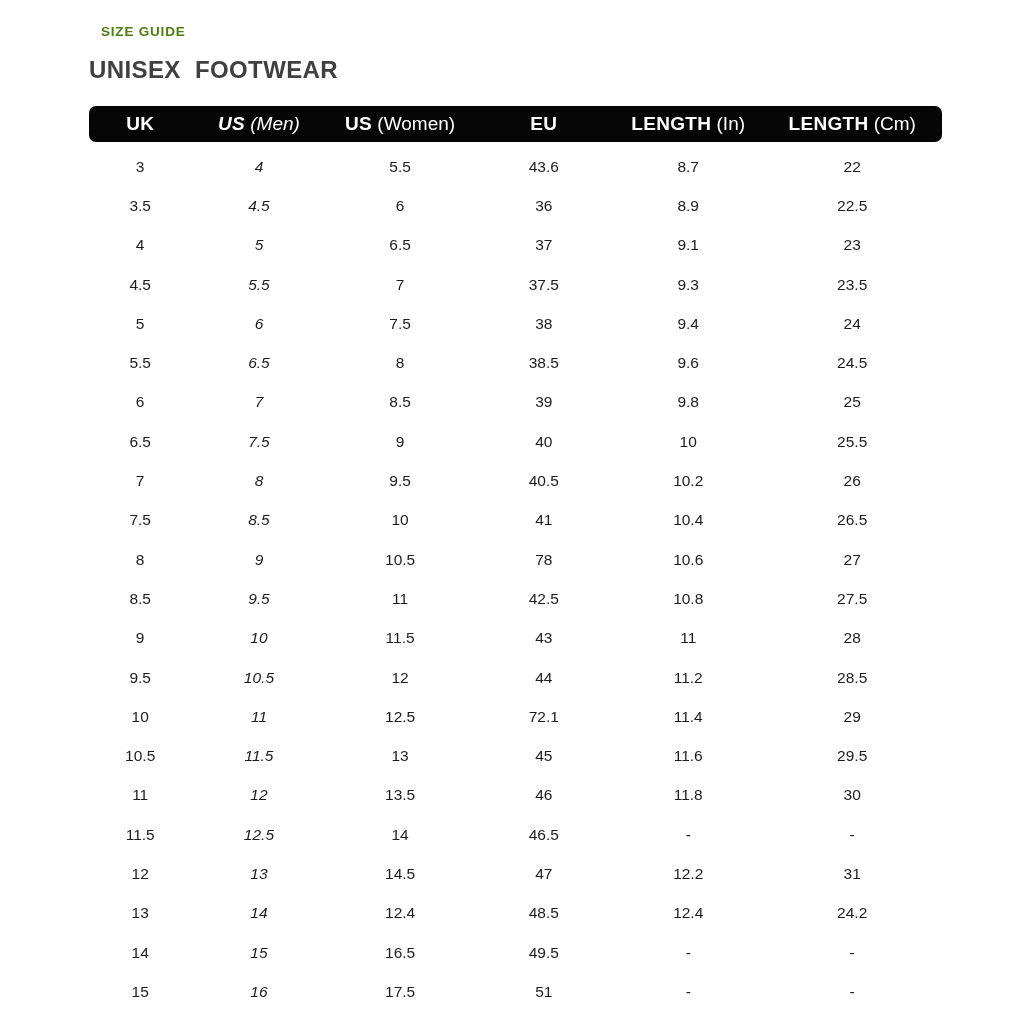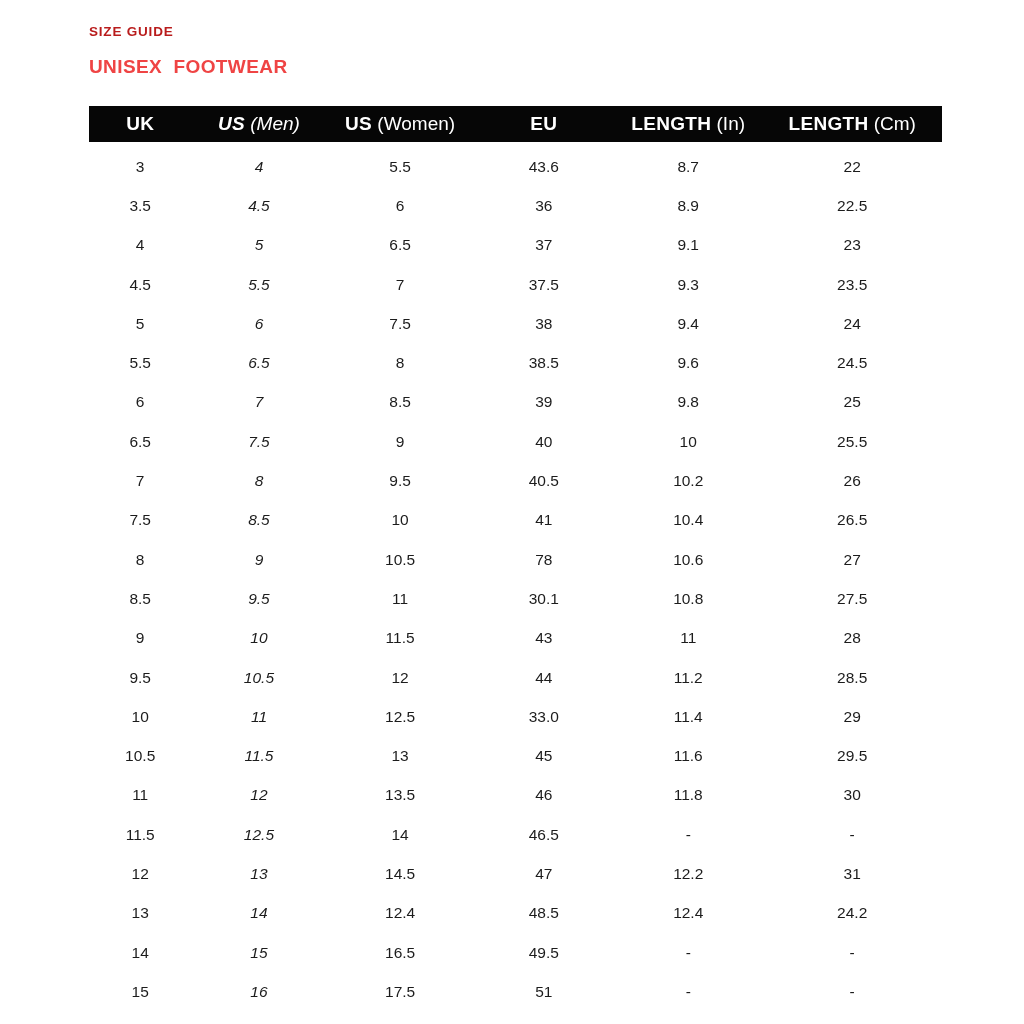--- a/index.html
+++ b/index.html
@@ -19,50 +19,51 @@
     background: #ffffff;
   }
   .wrap {
     position: absolute;
     left: 89px;
     top: 0;
     width: 853px;
   }
   .kicker {
     position: absolute;
-    left: 0;
+    left: 12px;
     top: 24px;
     font-size: 13.5px;
     font-weight: 700;
     letter-spacing: 0.8px;
-    color: #b91c1c;
+    color: #4d7c0f;
   }
   .title {
     position: absolute;
     left: 0;
     top: 56px;
-    font-size: 19px;
+    font-size: 24px;
     font-weight: 800;
     letter-spacing: 0.4px;
-    color: #ef4444;
+    color: #404040;
     white-space: pre;
   }
   .size-table {
     position: absolute;
     left: 0;
     top: 106px;
     width: 853px;
   }
   .thead {
     display: flex;
     align-items: center;
     height: 36px;
     background: #060606;
     color: #ffffff;
     font-size: 19px;
+    border-radius: 7px;
   }
   .tbody {
     margin-top: 5px;
   }
   .trow {
     display: flex;
     align-items: center;
     height: 39.3px;
     font-size: 15.5px;
     color: #1c1c1c;
@@ -184,21 +185,21 @@
             <div class="cell c1">9</div>
             <div class="cell c2">10.5</div>
             <div class="cell c3">78</div>
             <div class="cell c4">10.6</div>
             <div class="cell c5">27</div>
           </div>
           <div class="trow">
             <div class="cell c0">8.5</div>
             <div class="cell c1">9.5</div>
             <div class="cell c2">11</div>
-            <div class="cell c3">30.1</div>
+            <div class="cell c3">42.5</div>
             <div class="cell c4">10.8</div>
             <div class="cell c5">27.5</div>
           </div>
           <div class="trow">
             <div class="cell c0">9</div>
             <div class="cell c1">10</div>
             <div class="cell c2">11.5</div>
             <div class="cell c3">43</div>
             <div class="cell c4">11</div>
             <div class="cell c5">28</div>
@@ -208,21 +209,21 @@
             <div class="cell c1">10.5</div>
             <div class="cell c2">12</div>
             <div class="cell c3">44</div>
             <div class="cell c4">11.2</div>
             <div class="cell c5">28.5</div>
           </div>
           <div class="trow">
             <div class="cell c0">10</div>
             <div class="cell c1">11</div>
             <div class="cell c2">12.5</div>
-            <div class="cell c3">33.0</div>
+            <div class="cell c3">72.1</div>
             <div class="cell c4">11.4</div>
             <div class="cell c5">29</div>
           </div>
           <div class="trow">
             <div class="cell c0">10.5</div>
             <div class="cell c1">11.5</div>
             <div class="cell c2">13</div>
             <div class="cell c3">45</div>
             <div class="cell c4">11.6</div>
             <div class="cell c5">29.5</div>

